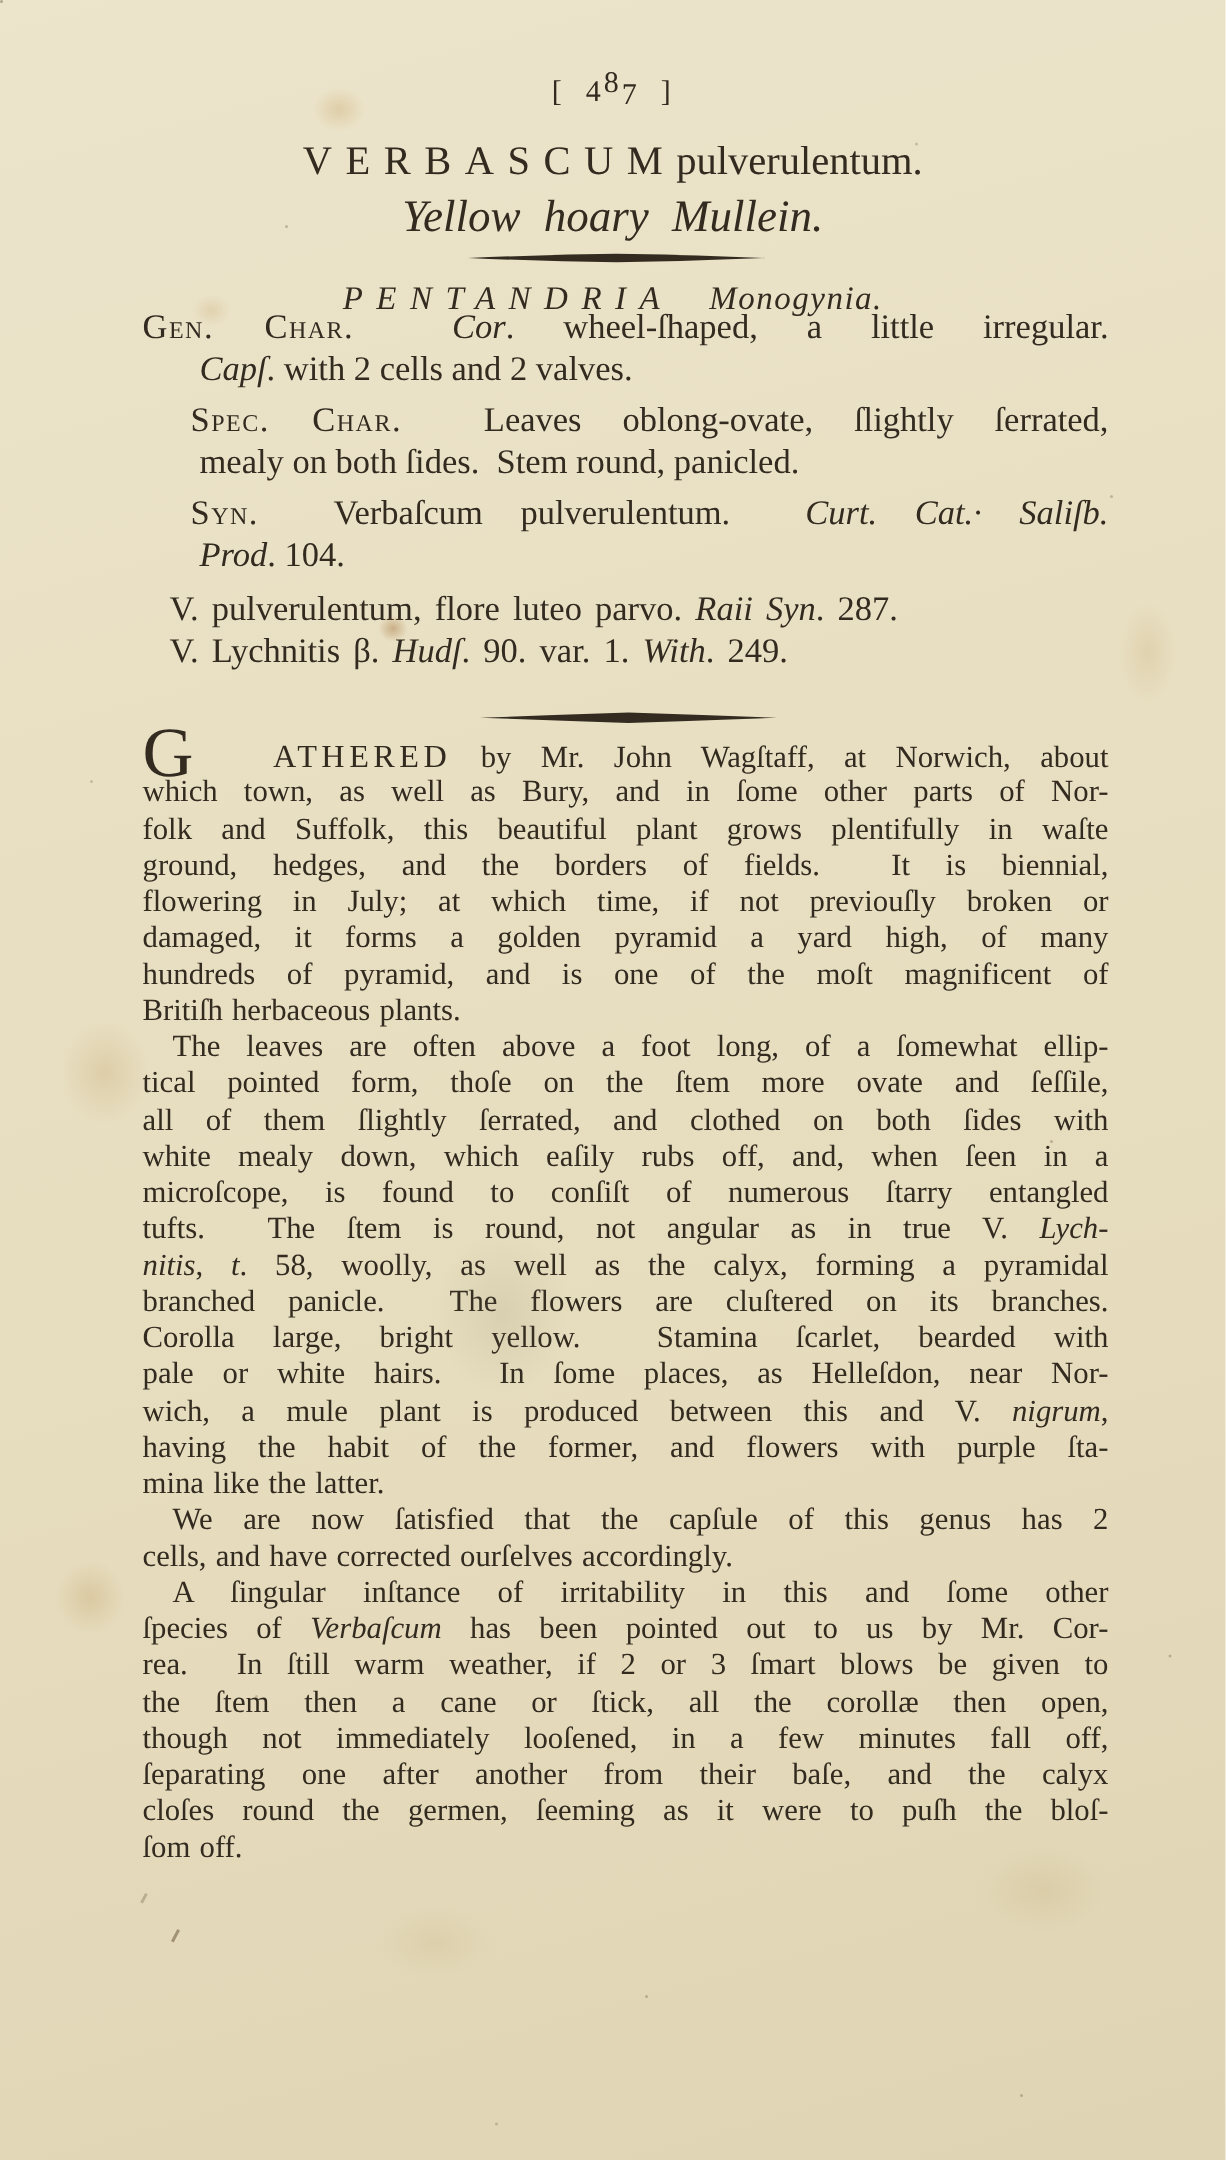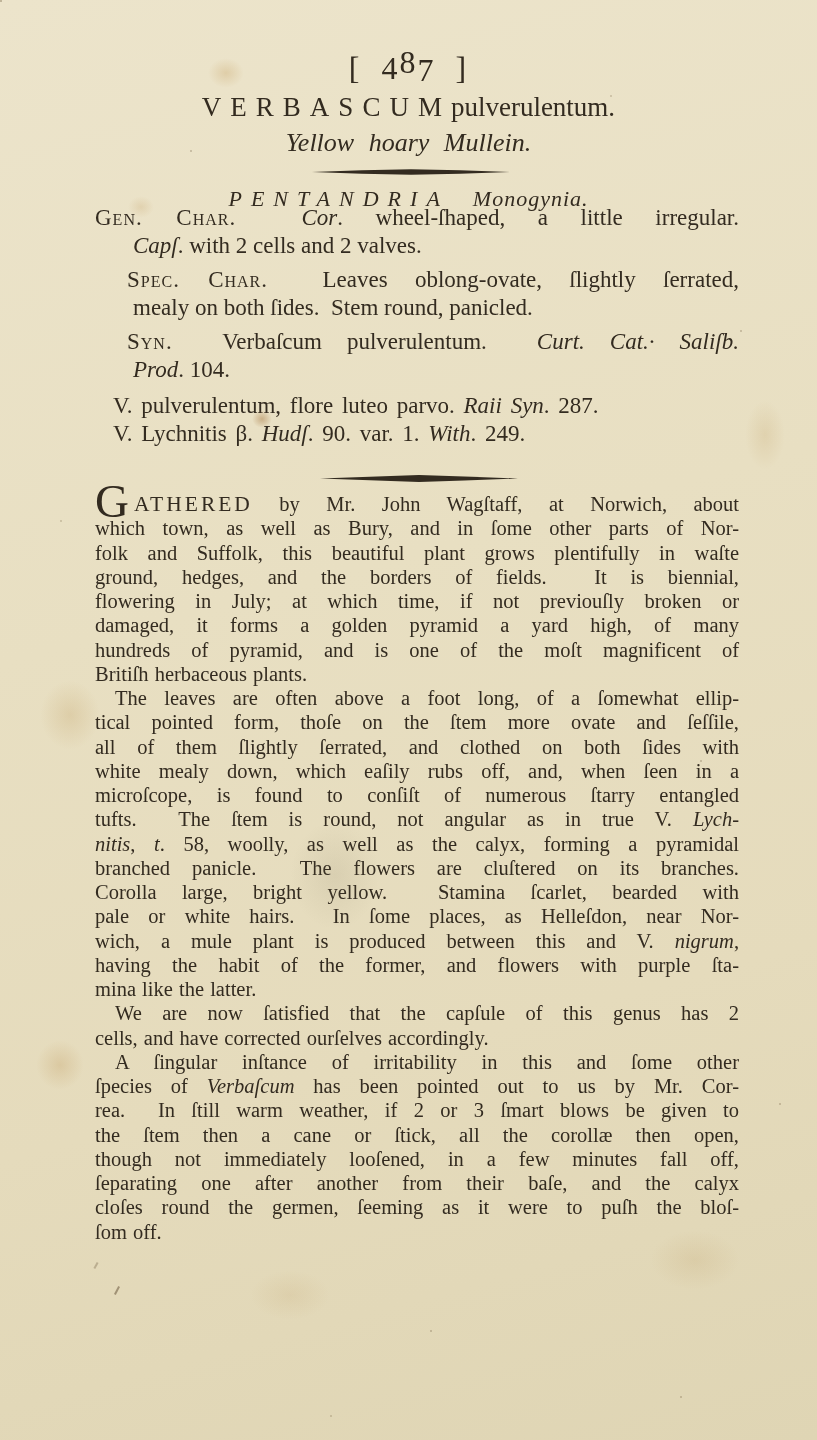--- a/index.html
+++ b/index.html
@@ -7,33 +7,33 @@
   html,body{ width:817px; }
   body{ font-family:"Liberation Serif","DejaVu Serif",serif; }
   .sheet{
     position:relative; width:817px; height:1440px; overflow:hidden;
     color:var(--ink);
     background:linear-gradient(165deg,#ece4cb 0%,#e8dfc2 40%,#e5dbbc 70%,#dfd5b4 100%);
   }
   
   .pagenum{
     position:absolute; top:50px; left:0; width:100%;
-    text-align:center; font-size:32px; letter-spacing:2px;
+    text-align:center; font-size:20px; letter-spacing:2px;
   }
   .pagenum .raised{ position:relative; top:-6px; }
   .pagenum .low{ position:relative; top:2px; }
   .titleline{
     position:absolute; top:92px; left:0; width:100%;
     text-align:center; font-size:27px; white-space:nowrap;
   }
   .genus{ letter-spacing:9px; }
   .species{ margin-left:0; }
   .subtitle{
     position:absolute; top:128px; left:0; width:100%;
-    text-align:center; font-style:italic; font-size:26px; word-spacing:8px;
+    text-align:center; font-style:italic; font-size:30px; word-spacing:8px;
   }
   .rule{ position:absolute; color:var(--ink); }
   .rule-top{ top:168px; left:312px; }
   .rule-mid{ top:474px; left:320px; }
   .taxonomy{
     position:absolute; top:186px; left:0; width:100%;
     text-align:center; font-style:italic; font-size:22px;
   }
   .taxclass{ letter-spacing:9px; }
   .taxorder{ margin-left:24px; letter-spacing:1px; }
@@ -47,21 +47,21 @@
   .secs .line.gap{ margin-top:6px;margin-left:32px; }
   .secs .line.gap2{ margin-top:8px; }
   .sc{ font-variant:small-caps; letter-spacing:1px; }
   .bodytext{ position:absolute; top:492px; left:95px; width:644px; font-size:20.5px; word-spacing:1px; }
   .bodytext .line{ height:24.25px; line-height:24.25px; }
   .bodytext .line.ind{ text-indent:20px; }
   .dropcap{
     font-size:47px; line-height:0; position:relative; top:6px;
     margin-right:5px; letter-spacing:0;
   }
-  .dcaps{ letter-spacing:3px; font-size:21.5px; }
+  .dcaps{ letter-spacing:3px; font-size:21.5px;margin-left:48px; }
   i{ font-style:italic; }
   
   .stain{ position:absolute; border-radius:50%; pointer-events:none; }
   .s1{ left:208px; top:58px;  width:36px; height:30px; background:radial-gradient(ellipse,rgba(180,130,50,.22),transparent 70%); }
   .s2{ left:252px; top:410px; width:20px; height:18px; background:radial-gradient(ellipse,rgba(150,95,35,.38),transparent 70%); }
   .s3{ left:40px;  top:680px; width:60px; height:70px; background:radial-gradient(ellipse,rgba(175,130,55,.18),transparent 70%); }
   .s4{ left:290px; top:820px; width:90px; height:110px;background:radial-gradient(ellipse,rgba(120,110,80,.12),transparent 70%); }
   .s5{ left:36px;  top:1040px;width:48px; height:50px; background:radial-gradient(ellipse,rgba(175,125,50,.20),transparent 70%); }
   .s6{ left:650px; top:1230px;width:90px; height:60px; background:radial-gradient(ellipse,rgba(170,125,55,.12),transparent 70%); }
   .s7{ left:250px; top:1270px;width:80px; height:50px; background:radial-gradient(ellipse,rgba(170,125,55,.10),transparent 70%); }

